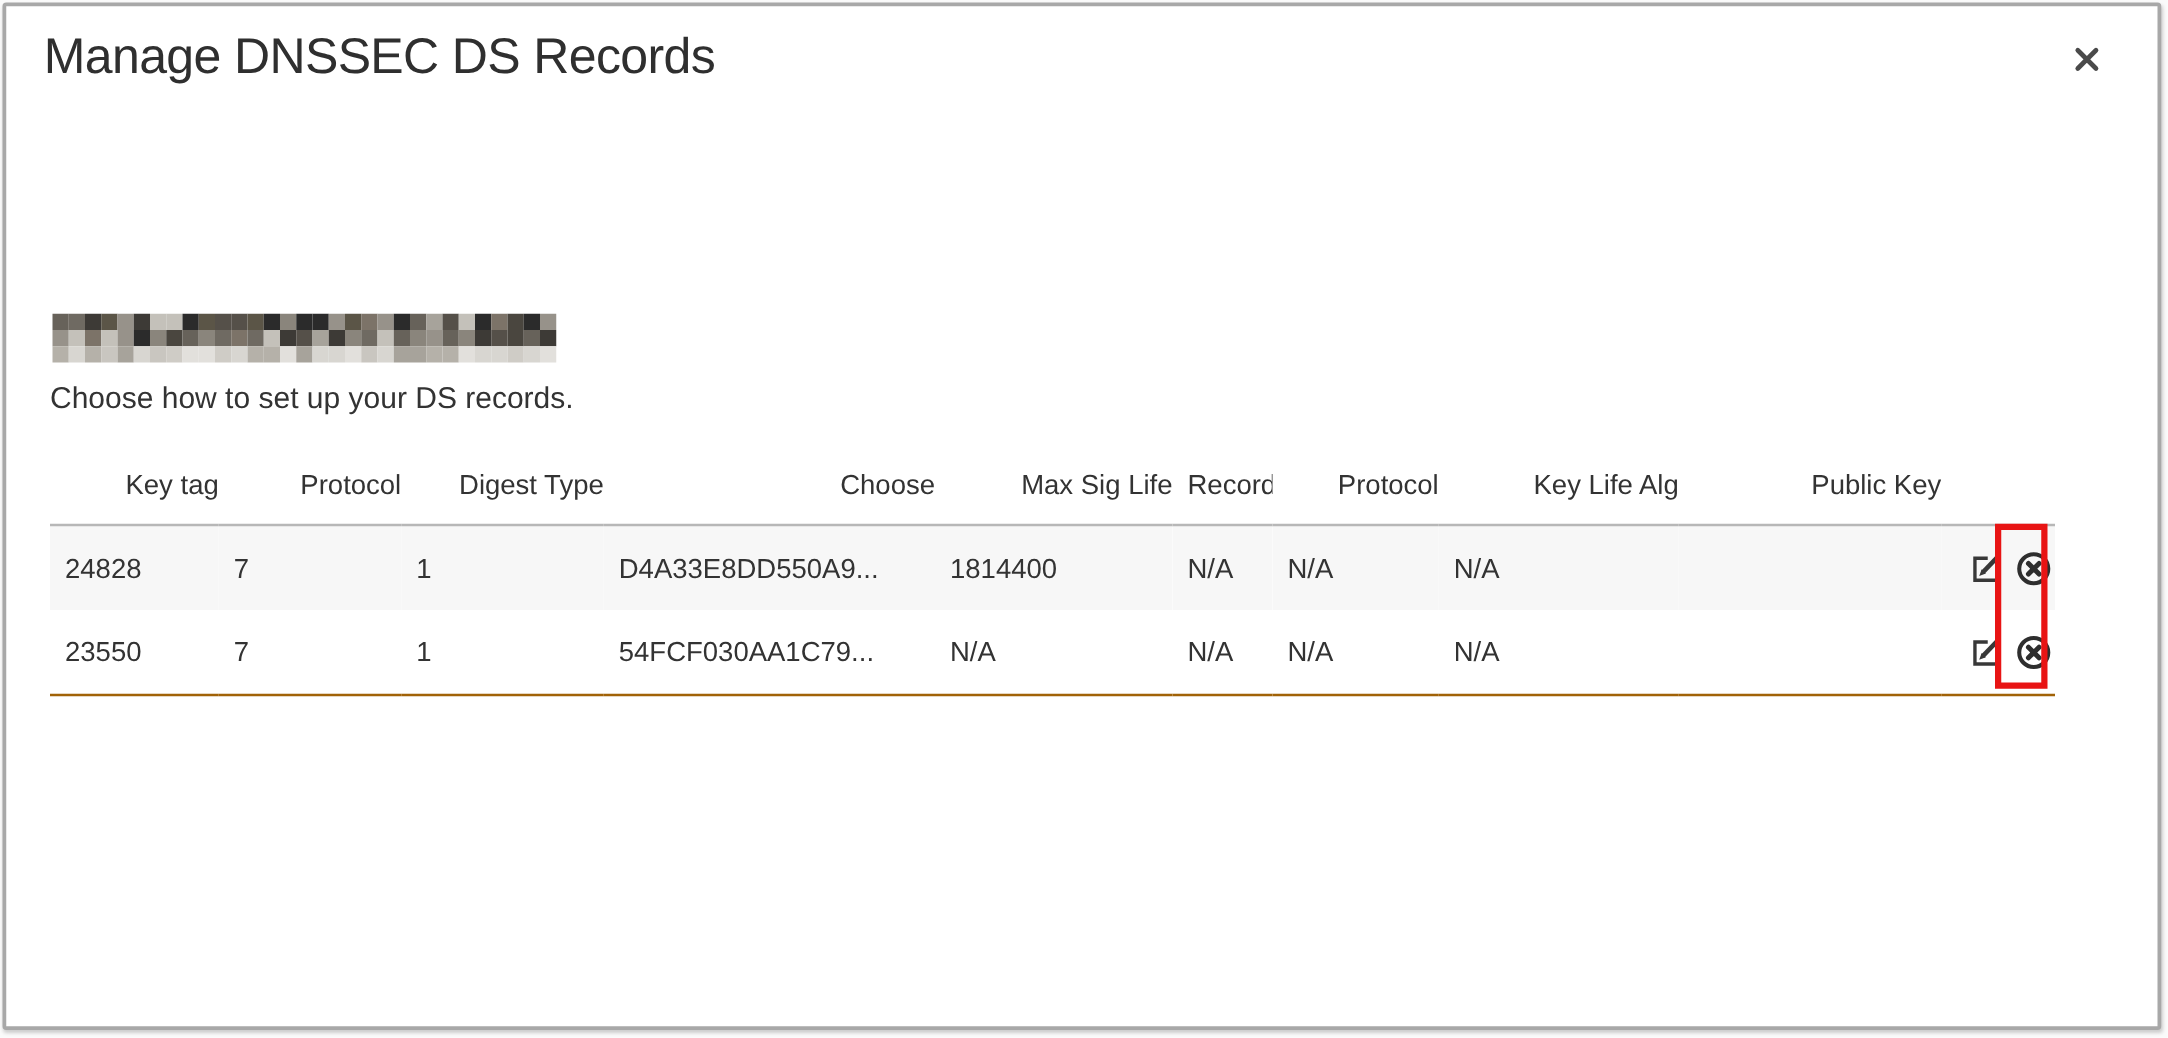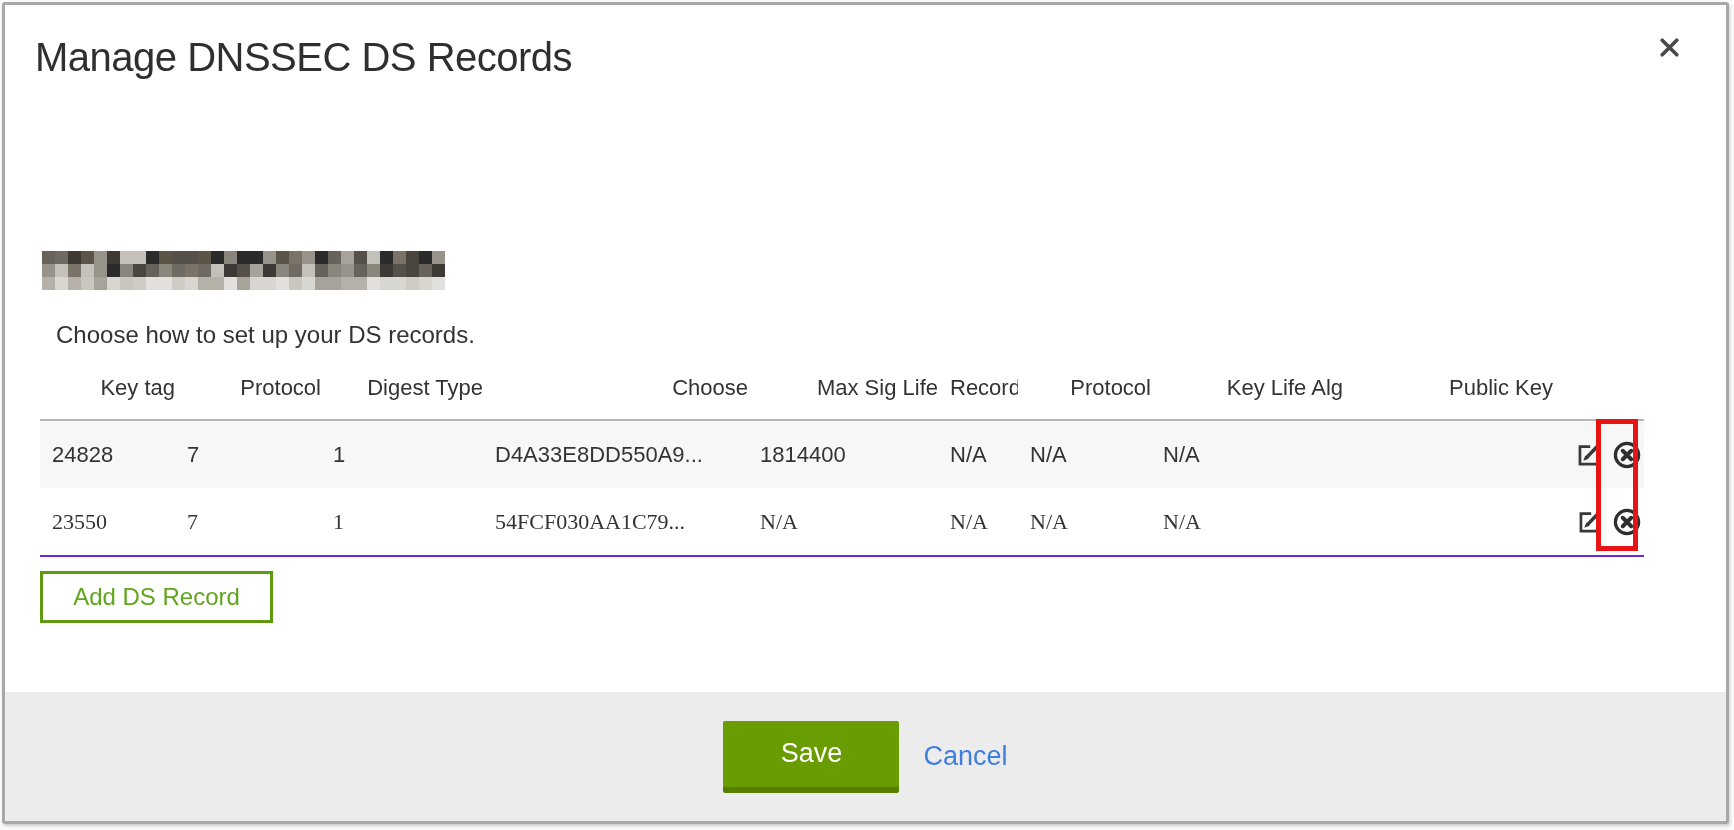--- a/index.html
+++ b/index.html
@@ -1,34 +1,34 @@
 <!DOCTYPE html>
 <html><head>
 <meta charset="utf-8">
 <style>
   html,body{margin:0;padding:0;width:1734px;height:830px;background:#fafafa;
     font-family:"Liberation Sans",sans-serif;color:#333;overflow:hidden;}
   .modal{position:absolute;left:2px;top:2px;right:5px;bottom:6px;
     background:#fff;border:3px solid #a8a8a8;border-radius:3px;
     box-shadow:1px 2px 3px rgba(0,0,0,.18);}
-  .title{position:absolute;left:30px;top:30px;margin:0;font-size:40px;
+  .title{position:absolute;left:30px;top:18px;margin:0;font-size:40px;
     font-weight:400;letter-spacing:-.5px;color:#2f2f2f;}
   .close-btn{position:absolute;left:1646px;top:24px;width:36px;height:36px;
     background:none;border:none;padding:4px;cursor:pointer;line-height:0;}
   .mosaic{position:absolute;left:37px;top:246px;display:grid;line-height:0;}
   .mosaic i{display:block;}
-  .subtitle{position:absolute;left:35px;top:300px;margin:16px;font-size:24px;color:#333;}
+  .subtitle{position:absolute;left:35px;top:300px;margin:0;font-size:24px;color:#333;}
   table.ds{position:absolute;left:35px;top:352px;width:1604px;
     border-collapse:collapse;table-layout:fixed;font-size:22px;color:#333;}
   table.ds th{font-weight:400;text-align:right;height:62px;padding:0 0 0 12px;
     vertical-align:middle;white-space:nowrap;overflow:hidden;}
   table.ds td{height:67px;padding:0 0 0 12px;vertical-align:middle;
     white-space:nowrap;overflow:hidden;}
   table.ds tbody tr:first-child{background:#f7f7f7;border-top:2px solid #b7b7b7;}
-  table.ds tbody tr:last-child{border-bottom:2px solid #6d28d9;font-family:Liberation Serif, serif;}
+  table.ds tbody tr:last-child{border-bottom:2px solid #a16207;}
   td.actions{padding:0 4px 0 0;text-align:right;}
   .icon-btn{display:inline-block;vertical-align:middle;background:none;border:none;
     padding:0;margin:0 2px;cursor:pointer;line-height:0;}
   .red-box{position:absolute;left:1591px;top:414px;width:42px;height:132px;
     box-sizing:border-box;border:5px solid #e81414;pointer-events:none;}
   .add-btn{position:absolute;left:35px;top:566px;width:233px;height:52px;
     box-sizing:border-box;background:#fff;border:3px solid #5f9912;
     color:#61a51d;font-size:24px;font-family:inherit;cursor:pointer;}
   .footer{position:absolute;left:0;right:0;bottom:0;height:129px;background:#ececec;
     display:flex;align-items:center;justify-content:center;gap:24px;}
@@ -226,20 +226,15 @@
               <path d="M8.6 8.6 L15.4 15.4 M15.4 8.6 L8.6 15.4" stroke="#2e2e2e" stroke-width="3.2" stroke-linecap="round" fill="none"></path>
             </svg>
           </button>
         </td>
       </tr>
     </tbody>
   </table>
 
   <div class="red-box"></div>
 
-  <button class="add-btn">Add DS Record</button>
-
-  <div class="footer">
-    <button class="save-btn">Save</button>
-    <a class="cancel-link">Cancel</a>
-  </div>
+
 
 </div>
 
 </body></html>

